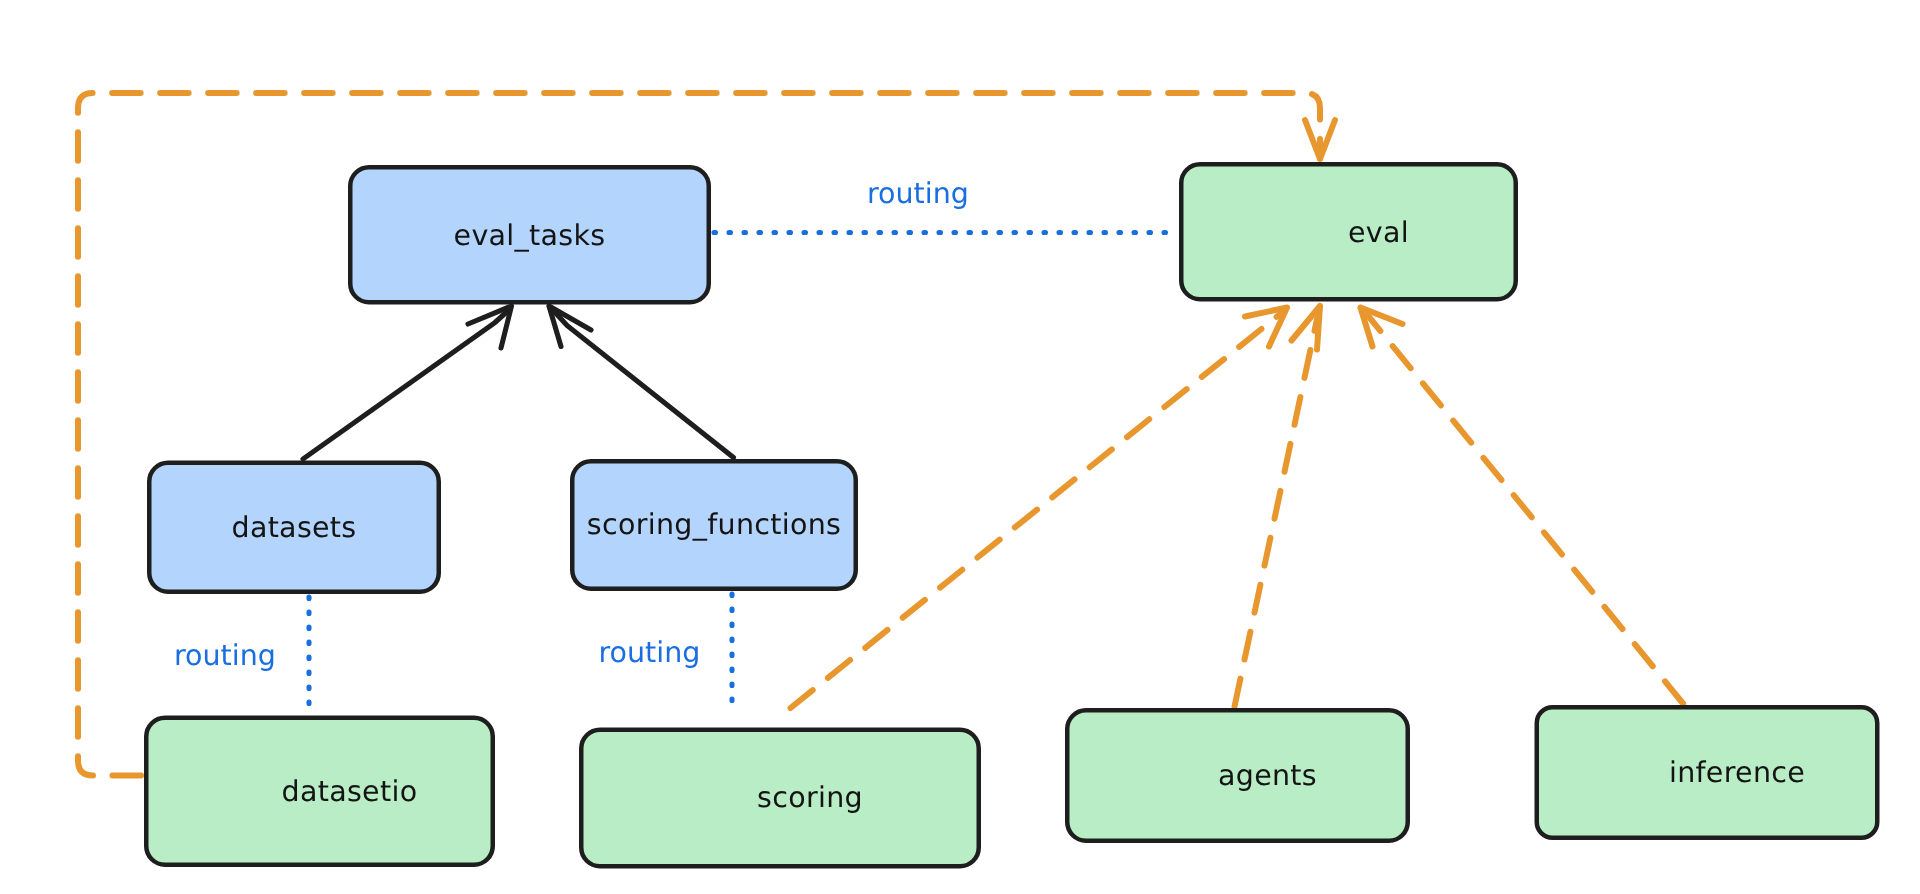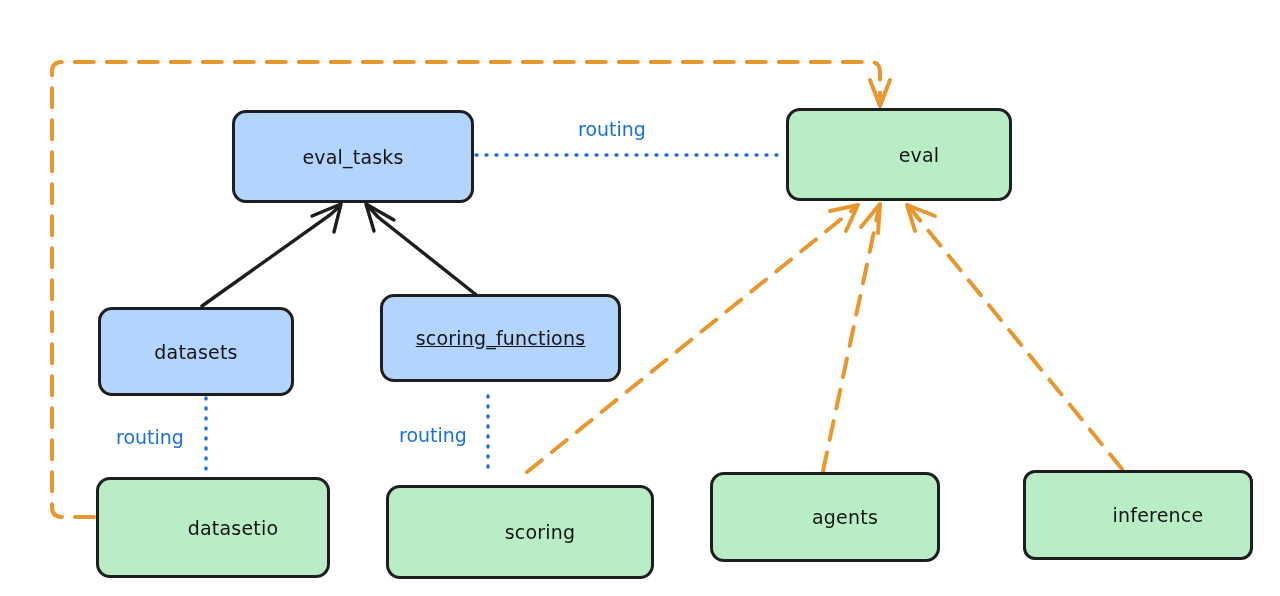--- a/index.html
+++ b/index.html
@@ -112,21 +112,21 @@
   </div>
 
   <div class="node green" style="left:786px; top:108px; width:226px; height:93px;">
     <span class="node-label">eval</span>
   </div>
 
   <div class="node blue" style="left:98px; top:307px; width:196px; height:89px;justify-content:center;">
     <span class="node-label">datasets</span>
   </div>
 
-  <div class="node blue" style="left:380px; top:294px; width:241px; height:88px;text-decoration:underline;">
+  <div class="node blue" style="left:380px; top:306px; width:192px; height:88px;">
     <span class="node-label">scoring_functions</span>
   </div>
 
   <div class="node green" style="left:96px; top:477px; width:234px; height:101px;">
     <span class="node-label">datasetio</span>
   </div>
 
   <div class="node green" style="left:386px; top:485px; width:268px; height:94px;">
     <span class="node-label">scoring</span>
   </div>

